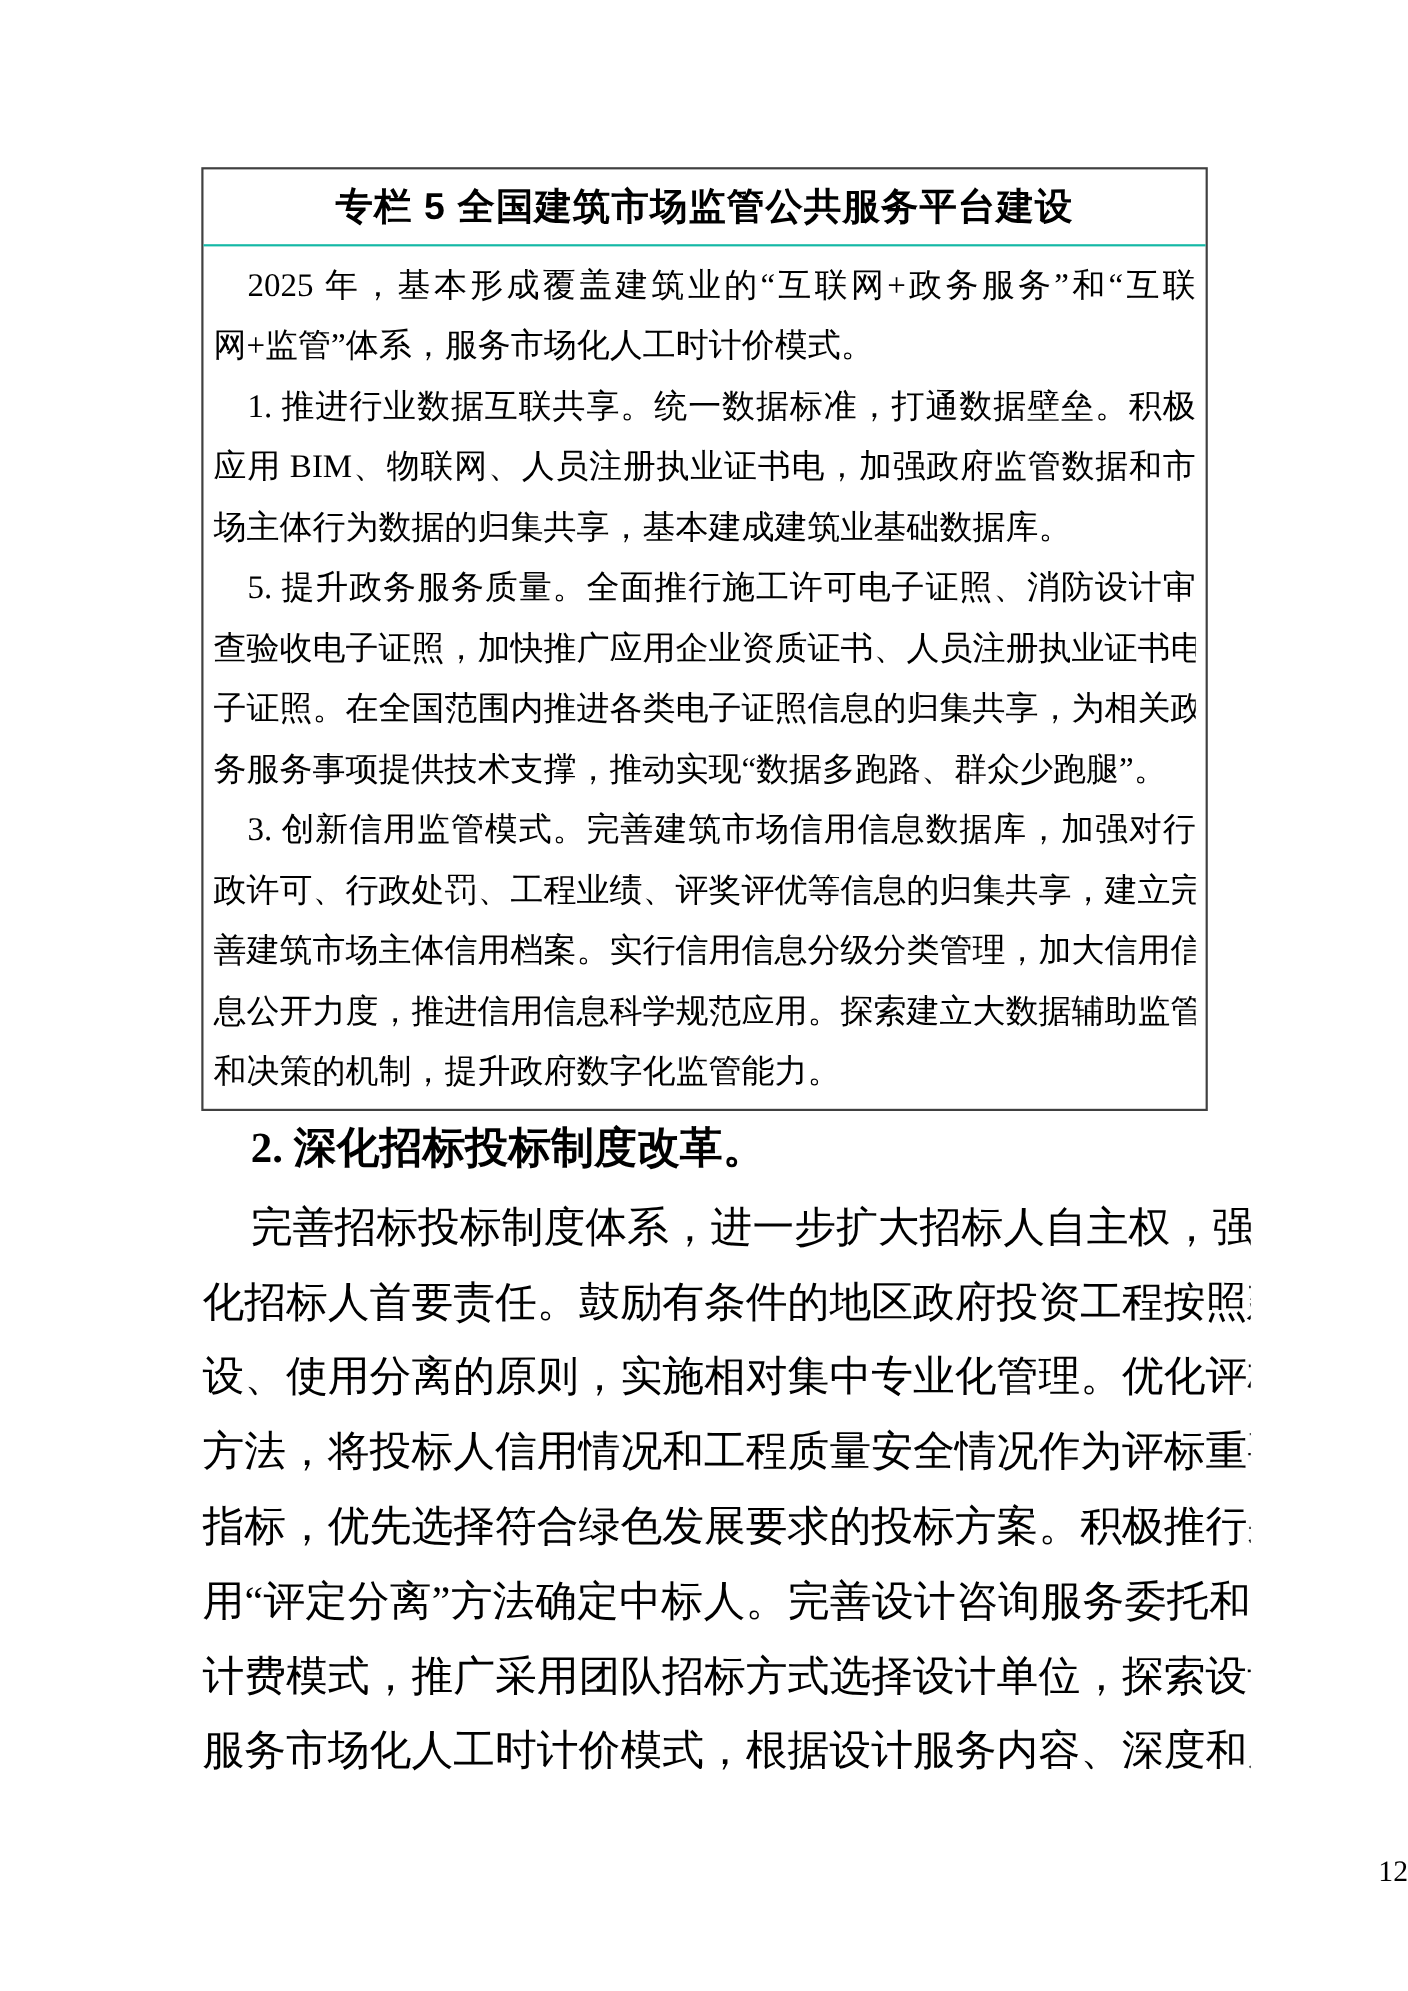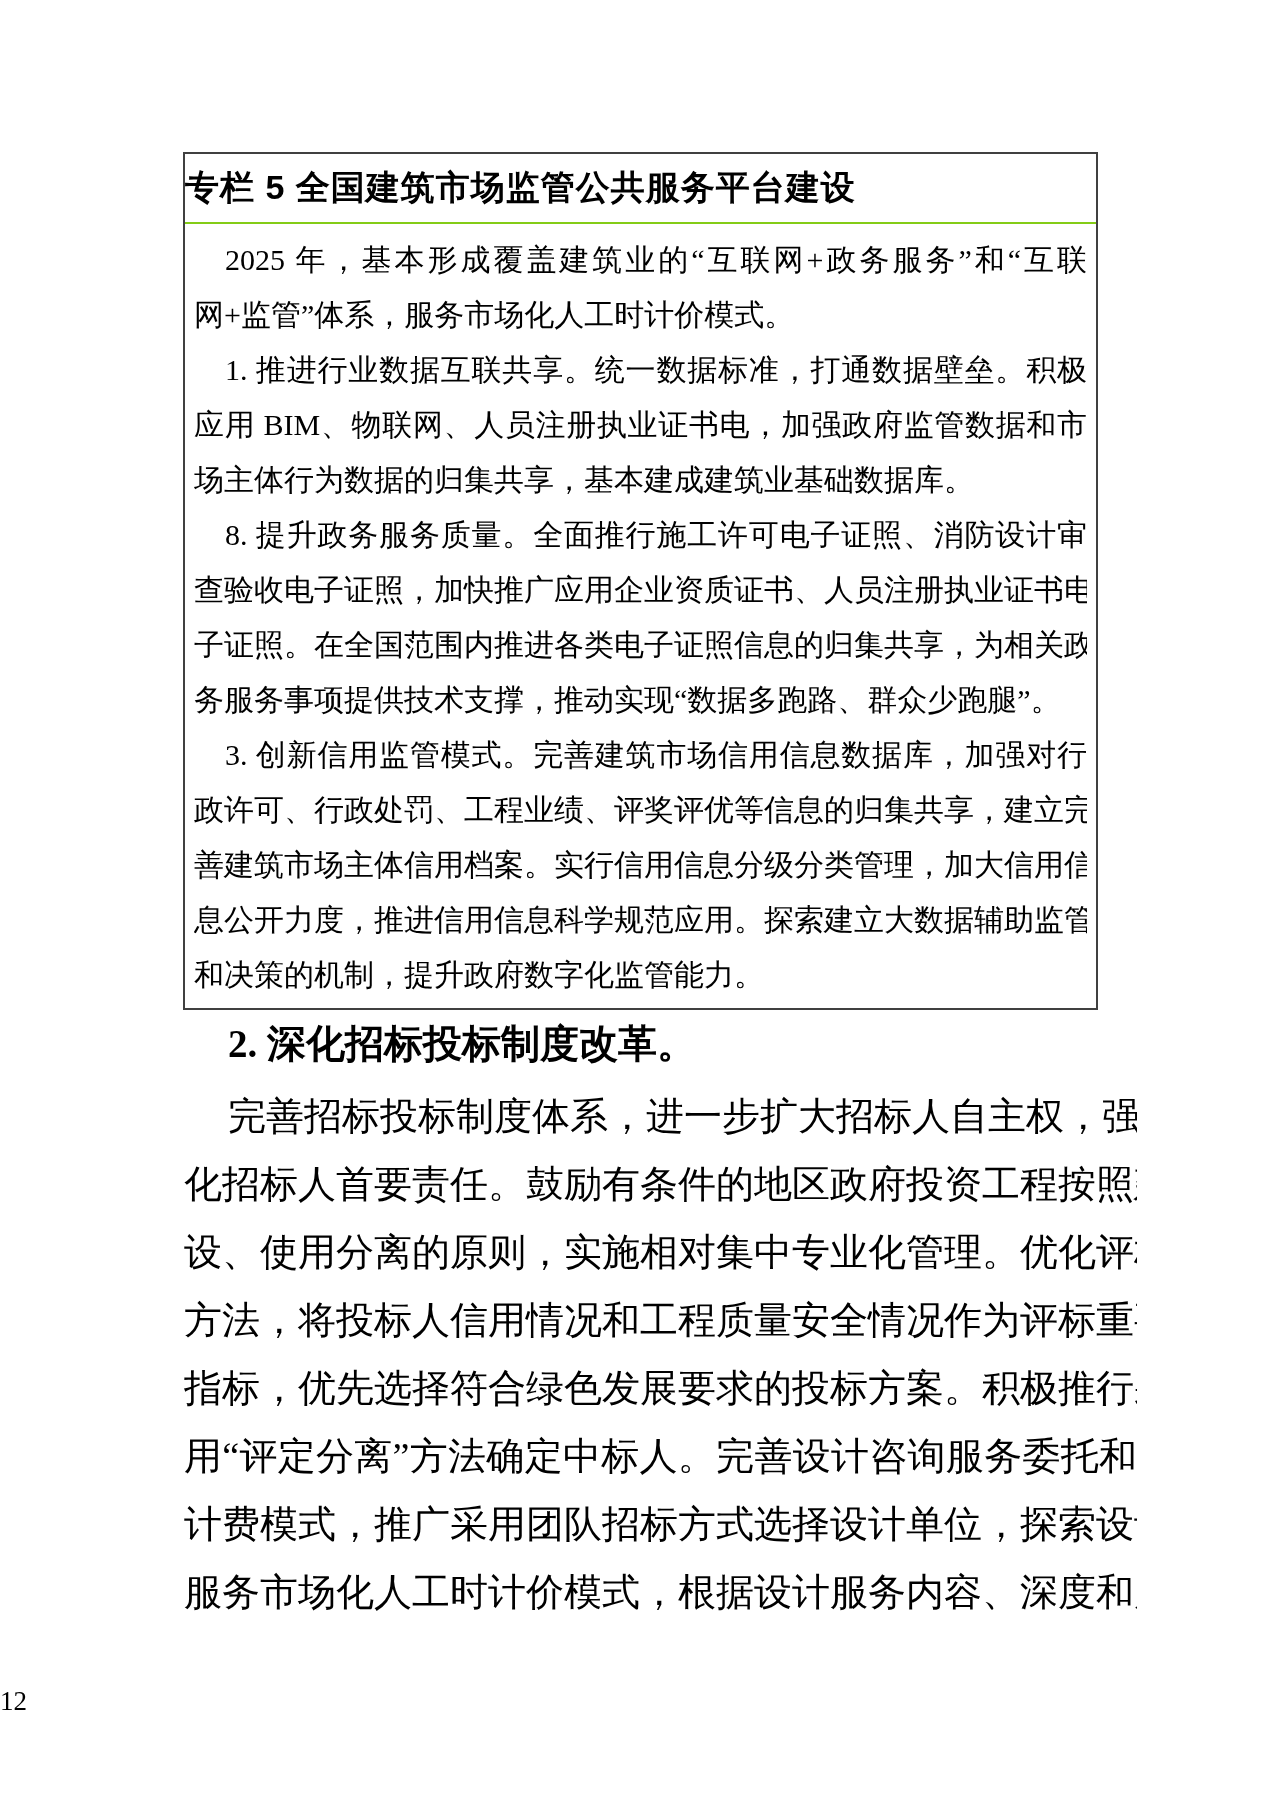--- a/index.html
+++ b/index.html
@@ -18,24 +18,24 @@
     position: absolute;
     left: 183px;
     top: 152px;
     width: 915px;
     border: 2px solid #404040;
     box-sizing: border-box;
     background: #ffffff;
   }
   #panel-title-row {
     height: 68px;
-    border-bottom: 2px solid #84cc16;
+    border-bottom: 2px solid #14b8a6;
     display: flex;
     align-items: center;
-    justify-content: flex-start;
+    justify-content: center;
   }
   #panel-title {
     font-family: "Liberation Sans", sans-serif;
     font-weight: 700;
     font-size: 34px;
     letter-spacing: 1px;
     white-space: nowrap;
   }
   #panel-body {
     padding: 8px 9px 6px 9px;
@@ -77,41 +77,41 @@
     overflow: hidden;
   }
   .sline.indent { text-indent: 44px; }
 
   
   #page-number {
     position: absolute;
     left: 0;
     top: 1686px;
     width: 100%;
-    text-align: left;
+    text-align: right;
     font-size: 27px;
     font-family: "Liberation Serif", serif;
   }
 </style>
 </head>
 <body>
 
 <div id="page">
 
   <div id="panel">
     <div id="panel-title-row">
       <span id="panel-title">专栏 5  全国建筑市场监管公共服务平台建设</span>
     </div>
     <div id="panel-body">
       <div class="pline indent">2025 年，基本形成覆盖建筑业的“互联网+政务服务”和“互联</div>
       <div class="pline short">网+监管”体系，服务市场化人工时计价模式。</div>
       <div class="pline indent">1. 推进行业数据互联共享。统一数据标准，打通数据壁垒。积极</div>
       <div class="pline">应用 BIM、物联网、人员注册执业证书电，加强政府监管数据和市</div>
       <div class="pline short">场主体行为数据的归集共享，基本建成建筑业基础数据库。</div>
-      <div class="pline indent">8. 提升政务服务质量。全面推行施工许可电子证照、消防设计审</div>
+      <div class="pline indent">5. 提升政务服务质量。全面推行施工许可电子证照、消防设计审</div>
       <div class="pline">查验收电子证照，加快推广应用企业资质证书、人员注册执业证书电</div>
       <div class="pline">子证照。在全国范围内推进各类电子证照信息的归集共享，为相关政</div>
       <div class="pline short">务服务事项提供技术支撑，推动实现“数据多跑路、群众少跑腿”。</div>
       <div class="pline indent">3. 创新信用监管模式。完善建筑市场信用信息数据库，加强对行</div>
       <div class="pline">政许可、行政处罚、工程业绩、评奖评优等信息的归集共享，建立完</div>
       <div class="pline">善建筑市场主体信用档案。实行信用信息分级分类管理，加大信用信</div>
       <div class="pline">息公开力度，推进信用信息科学规范应用。探索建立大数据辅助监管</div>
       <div class="pline short">和决策的机制，提升政府数字化监管能力。</div>
     </div>
   </div>

